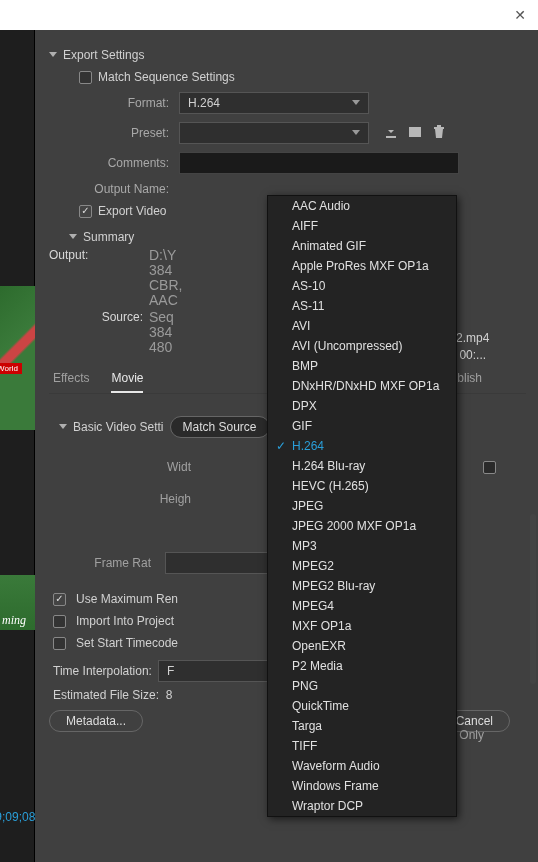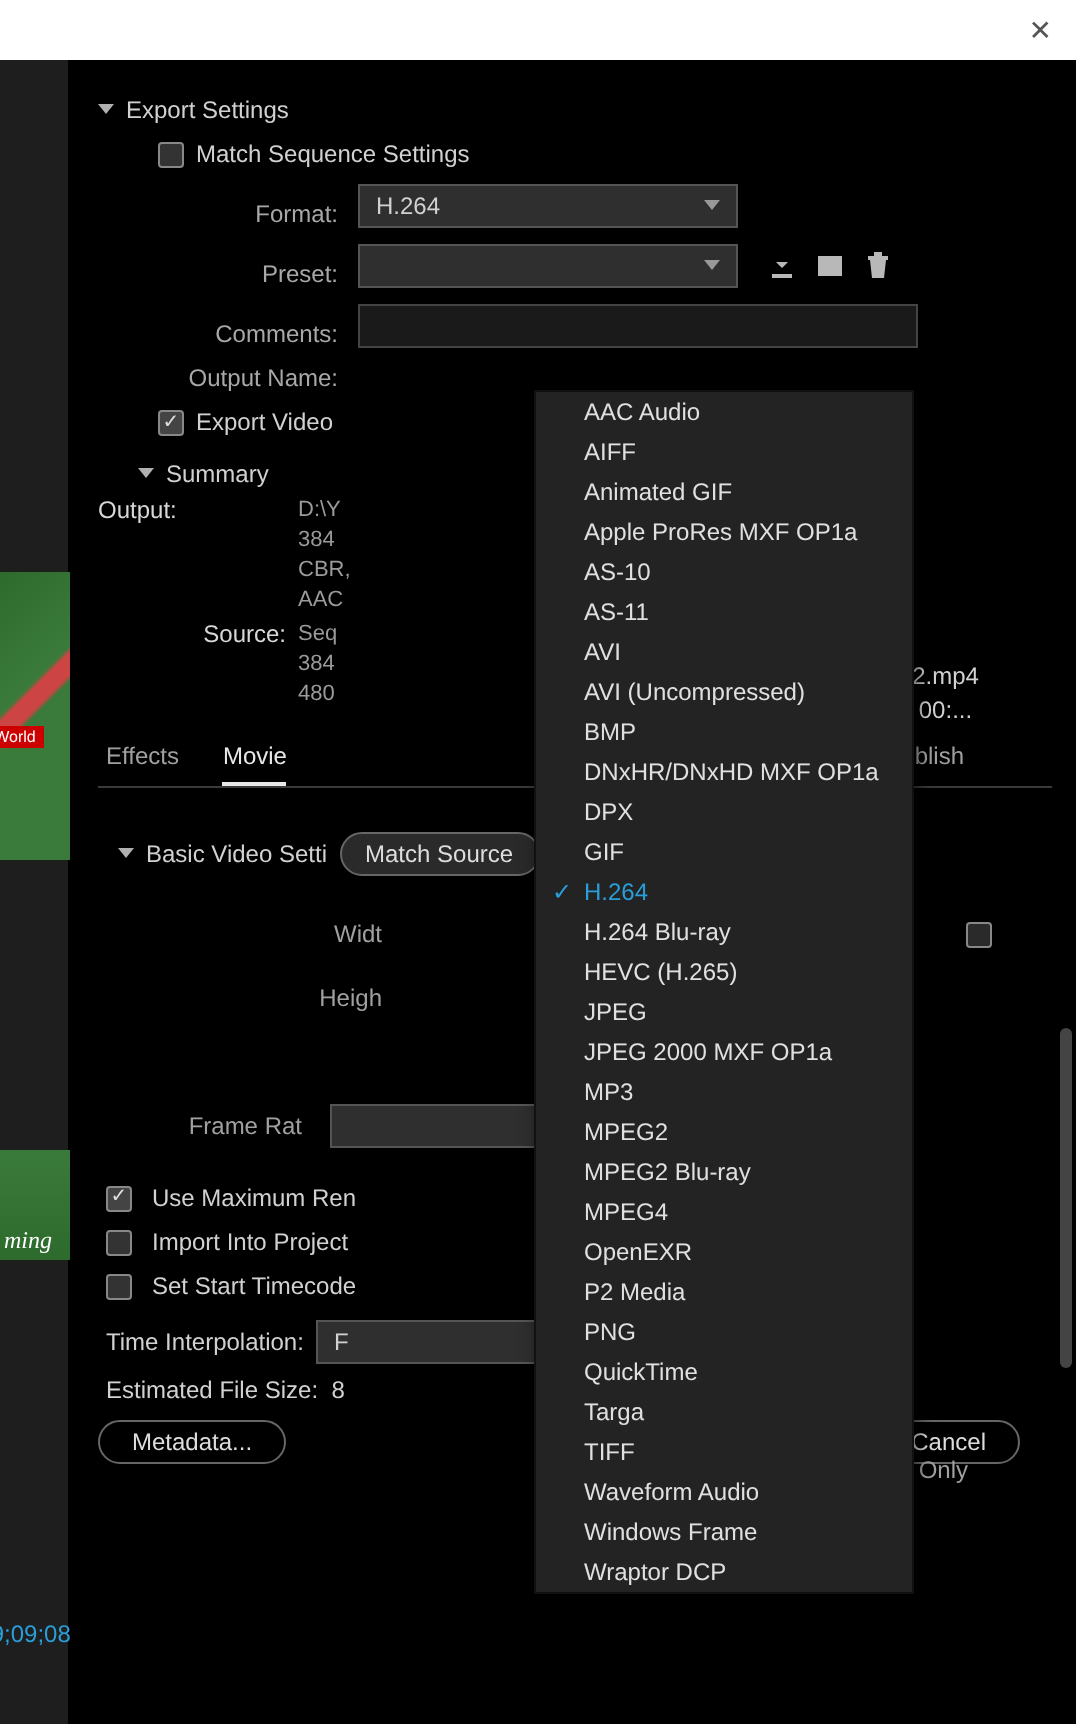--- a/index.html
+++ b/index.html
@@ -6,33 +6,33 @@
 body{background:#1a1a1a;width:538px;height:862px;overflow:hidden;position:relative}
 .titlebar{height:30px;background:#fff;display:flex;justify-content:flex-end;align-items:center;padding-right:12px}
 .close-x{color:#555;font-size:14px;cursor:pointer}
 .main{display:flex;height:832px}
 .leftcol{width:35px;background:#1e1e1e;position:relative;border-right:1px solid #000}
 .thumb1{position:absolute;top:256px;left:0;width:35px;height:144px;background:linear-gradient(135deg,#2d6b2d 0%,#3a7a3a 40%,#c44 42%,#c44 48%,#3a7a3a 50%);overflow:hidden}
 .thumb1::after{content:"theWorld";position:absolute;bottom:56px;left:-18px;background:#c00;color:#fff;font-size:8px;padding:1px 4px}
 .thumb2{position:absolute;top:545px;left:0;width:35px;height:55px;background:linear-gradient(180deg,#3a7a3a 0%,#2d6b2d 100%)}
 .thumb2::after{content:"ming";position:absolute;bottom:2px;left:2px;color:#fff;font-style:italic;font-family:cursive;font-size:12px}
 .timecode{position:absolute;left:-8px;top:780px;color:#2a9ed8;font-size:12px}
-.panel{flex:1;background:#000000;padding:10px 12px 10px 14px;position:relative;overflow:hidden}
+.panel{flex:1;background:#404040;padding:10px 12px 10px 14px;position:relative;overflow:hidden}
 .section-header{display:flex;align-items:center;gap:6px;padding:8px 0 4px;color:#e8e8e8;font-size:13px}
 .chev{width:0;height:0;border-left:4px solid transparent;border-right:4px solid transparent;border-top:5px solid #b0b0b0;display:inline-block;transform:translateY(-1px)}
-.row{display:flex;align-items:flex-end;padding:4px 0}
+.row{display:flex;align-items:center;padding:4px 0}
 .label{width:130px;text-align:right;padding-right:10px;color:#a8a8a8}
 .checkbox{width:13px;height:13px;border:1px solid #888;border-radius:2px;margin-right:6px;display:inline-flex;align-items:center;justify-content:center;background:#333}
 .checkbox.checked{background:#444}
 .checkbox.checked::after{content:"✓";color:#ddd;font-size:10px;line-height:1}
 .select{background:#2f2f2f;border:1px solid #555;height:22px;display:flex;align-items:center;padding:0 8px;justify-content:space-between;width:190px;color:#ccc}
 .select .sel-chev{border-top-color:#999}
 .textbox{background:#1a1a1a;border:1px solid #444;height:22px;width:280px}
 .icons-row{display:inline-flex;gap:8px;margin-left:14px}
-.sub{color:#9a9a9a;font-size:11px;margin-left:100px;line-height:15px}
+.sub{color:#9a9a9a;font-size:14px;margin-left:100px;line-height:15px}
 .sub.out{margin-left:0}
 .summary-side{position:absolute;right:26px;top:300px;width:130px;color:#9a9a9a;font-size:11px;text-align:left;line-height:17px}
 .tabs{display:flex;gap:22px;border-bottom:1px solid #3a3a3a;padding:6px 4px 0;margin-top:10px}
 .tab{padding-bottom:6px;color:#a0a0a0;cursor:pointer}
 .tab.active{color:#e8e8e8;border-bottom:2px solid #e8e8e8}
 .tab.right{margin-left:auto;margin-right:40px}
 .bvs{margin-top:14px}
 .field-label{text-align:right;width:150px;display:inline-block;padding-right:8px;color:#a0a0a0}
 .match-src{border:1px solid #666;border-radius:12px;padding:3px 12px;color:#ddd;background:#2a2a2a;cursor:pointer;float:right;margin-right:28px}
 .square-toggle{width:13px;height:13px;border:1px solid #888;border-radius:2px;display:inline-block;background:#2a2a2a}
@@ -238,20 +238,21 @@
         <div class="ditem">GIF</div>
         <div class="ditem sel">H.264</div>
         <div class="ditem">H.264 Blu-ray</div>
         <div class="ditem">HEVC (H.265)</div>
         <div class="ditem">JPEG</div>
         <div class="ditem">JPEG 2000 MXF OP1a</div>
         <div class="ditem">MP3</div>
         <div class="ditem">MPEG2</div>
         <div class="ditem">MPEG2 Blu-ray</div>
         <div class="ditem">MPEG4</div>
+        <div class="ditem">MXF OP1a</div>
         <div class="ditem">OpenEXR</div>
         <div class="ditem">P2 Media</div>
         <div class="ditem">PNG</div>
         <div class="ditem">QuickTime</div>
         <div class="ditem">Targa</div>
         <div class="ditem">TIFF</div>
         <div class="ditem">Waveform Audio</div>
         <div class="ditem">Windows Frame</div>
         <div class="ditem">Wraptor DCP</div>
       </div>

